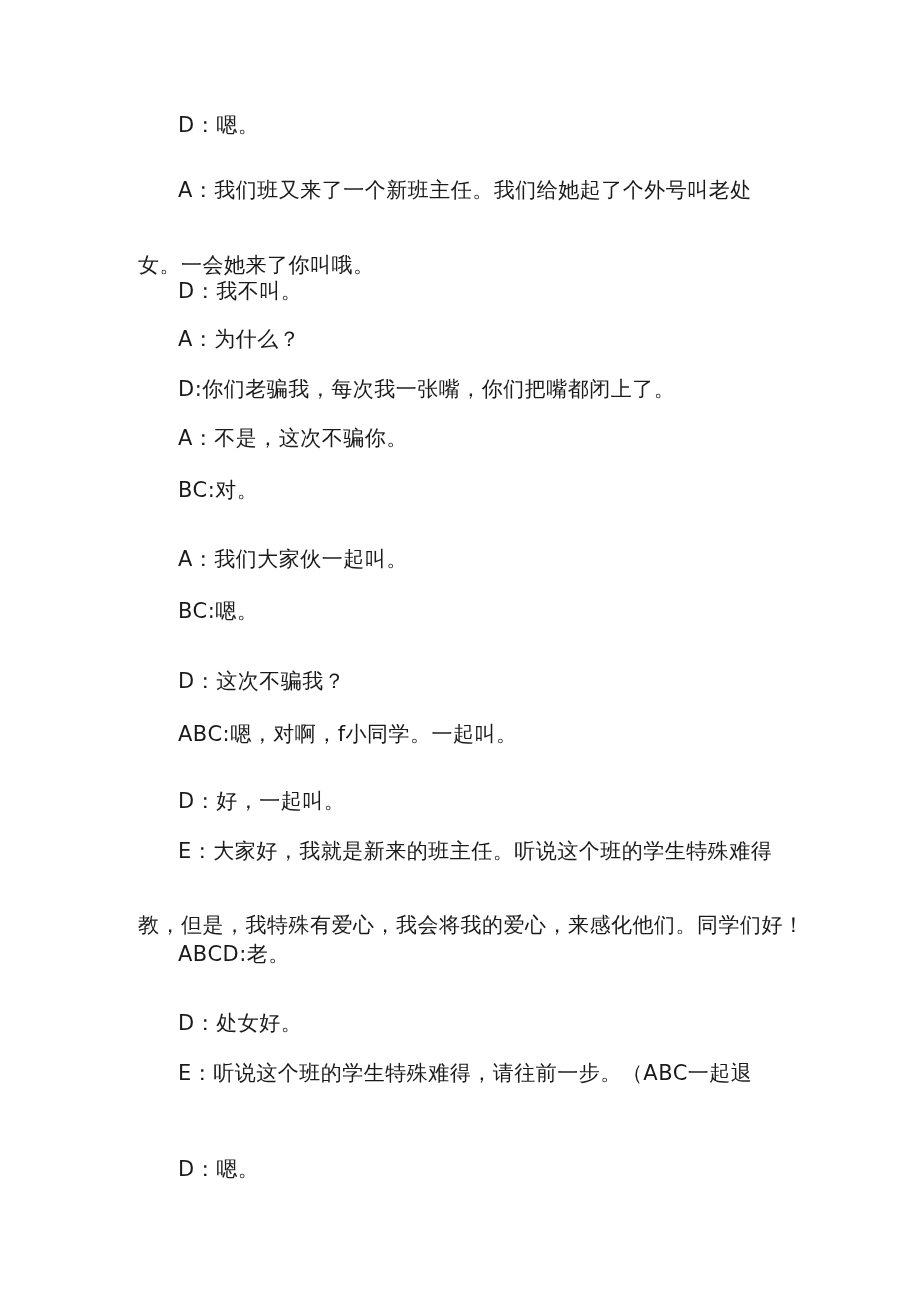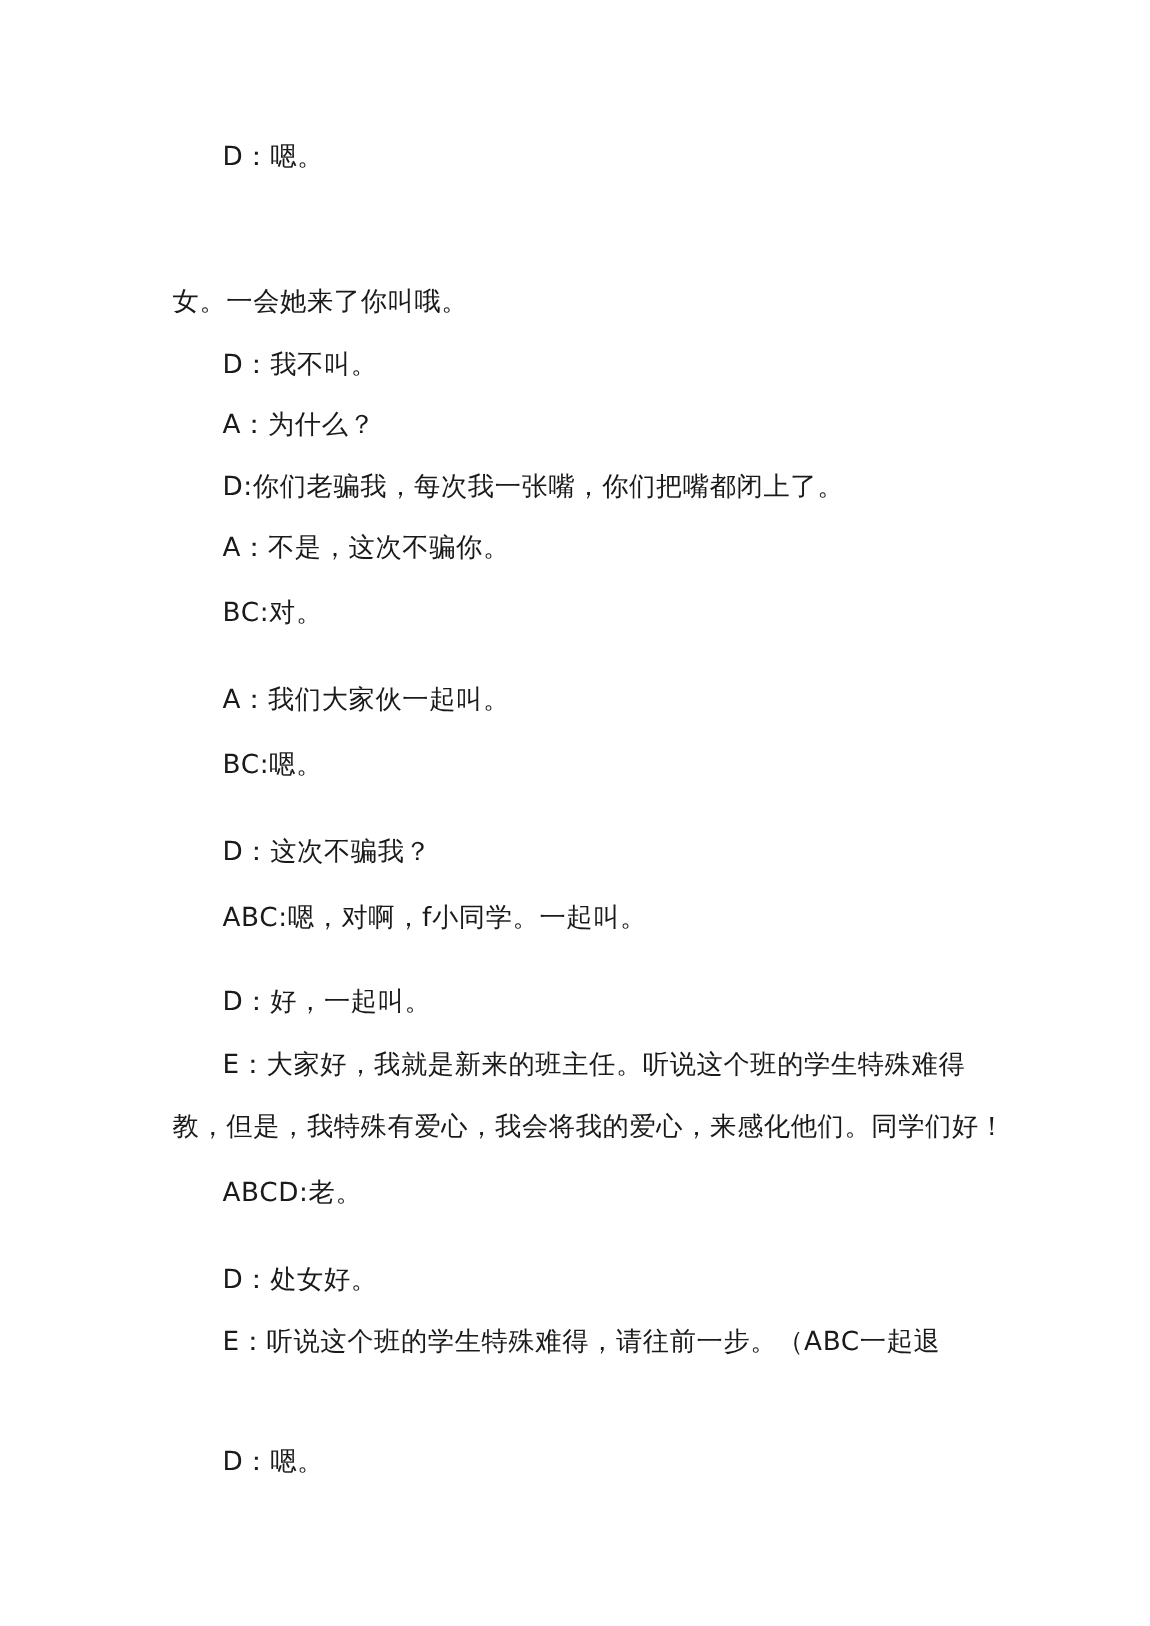--- a/index.html
+++ b/index.html
@@ -23,27 +23,28 @@
     }
     .line {
       position: absolute;
       left: 0;
       white-space: nowrap;
       font-size: 21px;
       line-height: 28px;
       letter-spacing: 0.5px;
     }
     .indent { left: 178px; }
-    .flush { left: 138px; }
+    .flush { left: 138px; margin-top: 24px; }
   </style>
 </head>
 <body>
 
 <div class="page">
   <div class="line indent" style="top:111px">D：嗯。</div>
+  <div class="line indent" style="top:176px">A：我们班又来了一个新班主任。我们给她起了个外号叫老处</div>
   <div class="line flush" style="top:227px">女。一会她来了你叫哦。</div>
   <div class="line indent" style="top:277px">D：我不叫。</div>
   <div class="line indent" style="top:325px">A：为什么？</div>
   <div class="line indent" style="top:375px">D:你们老骗我，每次我一张嘴，你们把嘴都闭上了。</div>
   <div class="line indent" style="top:424px">A：不是，这次不骗你。</div>
   <div class="line indent" style="top:476px">BC:对。</div>
   <div class="line indent" style="top:545px">A：我们大家伙一起叫。</div>
   <div class="line indent" style="top:597px">BC:嗯。</div>
   <div class="line indent" style="top:667px">D：这次不骗我？</div>
   <div class="line indent" style="top:720px">ABC:嗯，对啊，f小同学。一起叫。</div>

